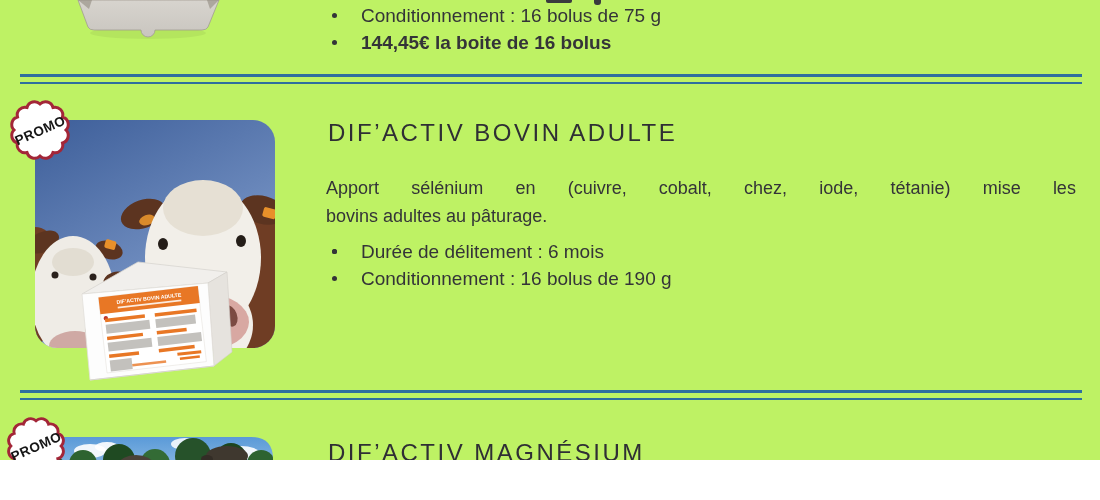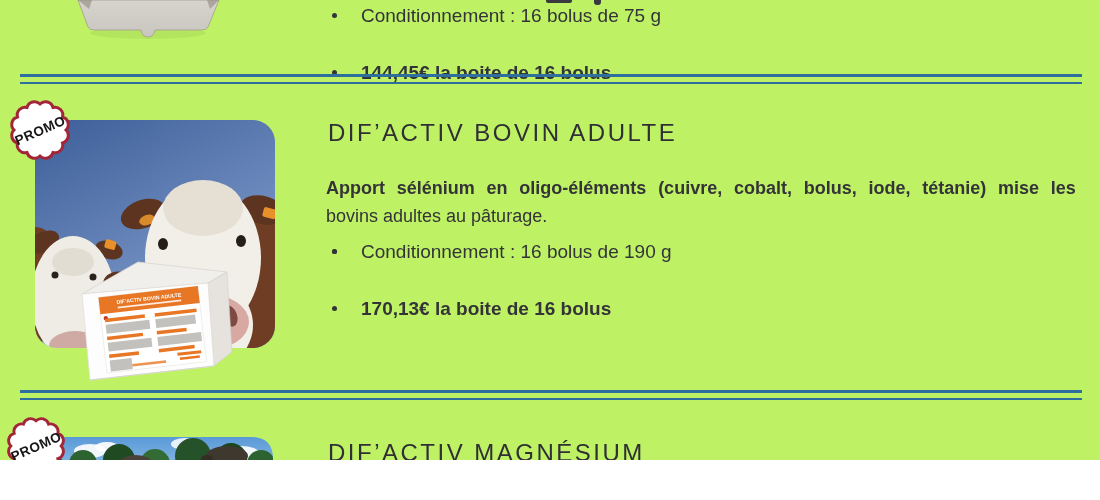--- a/index.html
+++ b/index.html
@@ -26,21 +26,21 @@
   .desc-line{
     position:absolute;left:326px;width:750px;font-size:18px;color:var(--text);
   }
   .desc-justify{display:flex;justify-content:space-between;white-space:nowrap;}
   .bullets{position:absolute;left:330px;list-style:none;margin:0;padding:0;}
   .bullets li{position:relative;padding-left:31px;font-size:19px;line-height:27px;white-space:nowrap;}
   .bullets li .dot{
     position:absolute;left:2px;top:11px;width:5px;height:5px;border-radius:50%;
     background:#343438;
   }
-  .bullets li.bold{font-weight:bold;margin-top:30px;}
+  .bullets li.bold{font-weight:bold;}
   .frag{position:absolute;background:#3a3a3e;}
   .frag1{left:546px;top:0;width:26px;height:3px;border-radius:0 0 2px 2px;}
   .frag2{left:594px;top:0;width:7px;height:5px;border-radius:0 0 3px 3px;}
   
   .promo-badge{position:absolute;width:64px;height:64px;z-index:6;}
   .promo-badge svg{position:absolute;inset:0;width:100%;height:100%;overflow:visible;}
   .promo-text{
     position:absolute;inset:0;display:flex;align-items:center;justify-content:center;
     transform:rotate(-24deg);font-weight:bold;font-size:13.5px;letter-spacing:.5px;color:#161616;
   }
@@ -178,46 +178,45 @@
         <rect x="80" y="82" width="44" height="9" fill="#c3c1bd"></rect>
         <rect x="80" y="94" width="36" height="3.5" fill="#e87725"></rect>
         <rect x="98" y="100" width="24" height="3" fill="#e87725"></rect>
         <rect x="100" y="105" width="20" height="2.5" fill="#e87725"></rect>
         <rect x="52" y="106" width="34" height="2.5" fill="#e87725" opacity="0.8"></rect>
       </g>
     </svg>
 
     <h2 class="product-title" style="top:119px;">DIF’ACTIV BOVIN ADULTE</h2>
 
-    <p class="desc-line desc-justify" style="top:160px;font-weight:bold;">
+    <p class="desc-line desc-justify" style="top:160px;">
         <span>Apport</span>
         <span>sélénium</span>
         <span>en</span>
-        <span>oligo-éléments</span>
         <span>(cuivre,</span>
         <span>cobalt,</span>
-        <span>bolus,</span>
+        <span>chez,</span>
         <span>iode,</span>
         <span>tétanie)</span>
         <span>mise</span>
         <span>les</span>
       </p>
     <p class="desc-line" style="top:188px;">bovins adultes au pâturage.</p>
 
     <ul class="bullets" style="top:238px;">
       <li>
         <span class="dot"></span>
       </li>
       <li>
         <span class="dot"></span>
+        <span>Durée de délitement : 6 mois</span>
+      </li>
+      <li>
+        <span class="dot"></span>
         <span>Conditionnement : 16 bolus de 190 g</span>
-      </li>
-      <li class="bold">
-        <span class="dot"></span>
-        <span>170,13€ la boite de 16 bolus</span>
       </li>
     </ul>
   </section>
 
   <div class="separator" style="top:390px;">
     <div class="line-thick"></div>
     <div class="line-gap"></div>
     <div class="line-thin"></div>
   </div>
 

